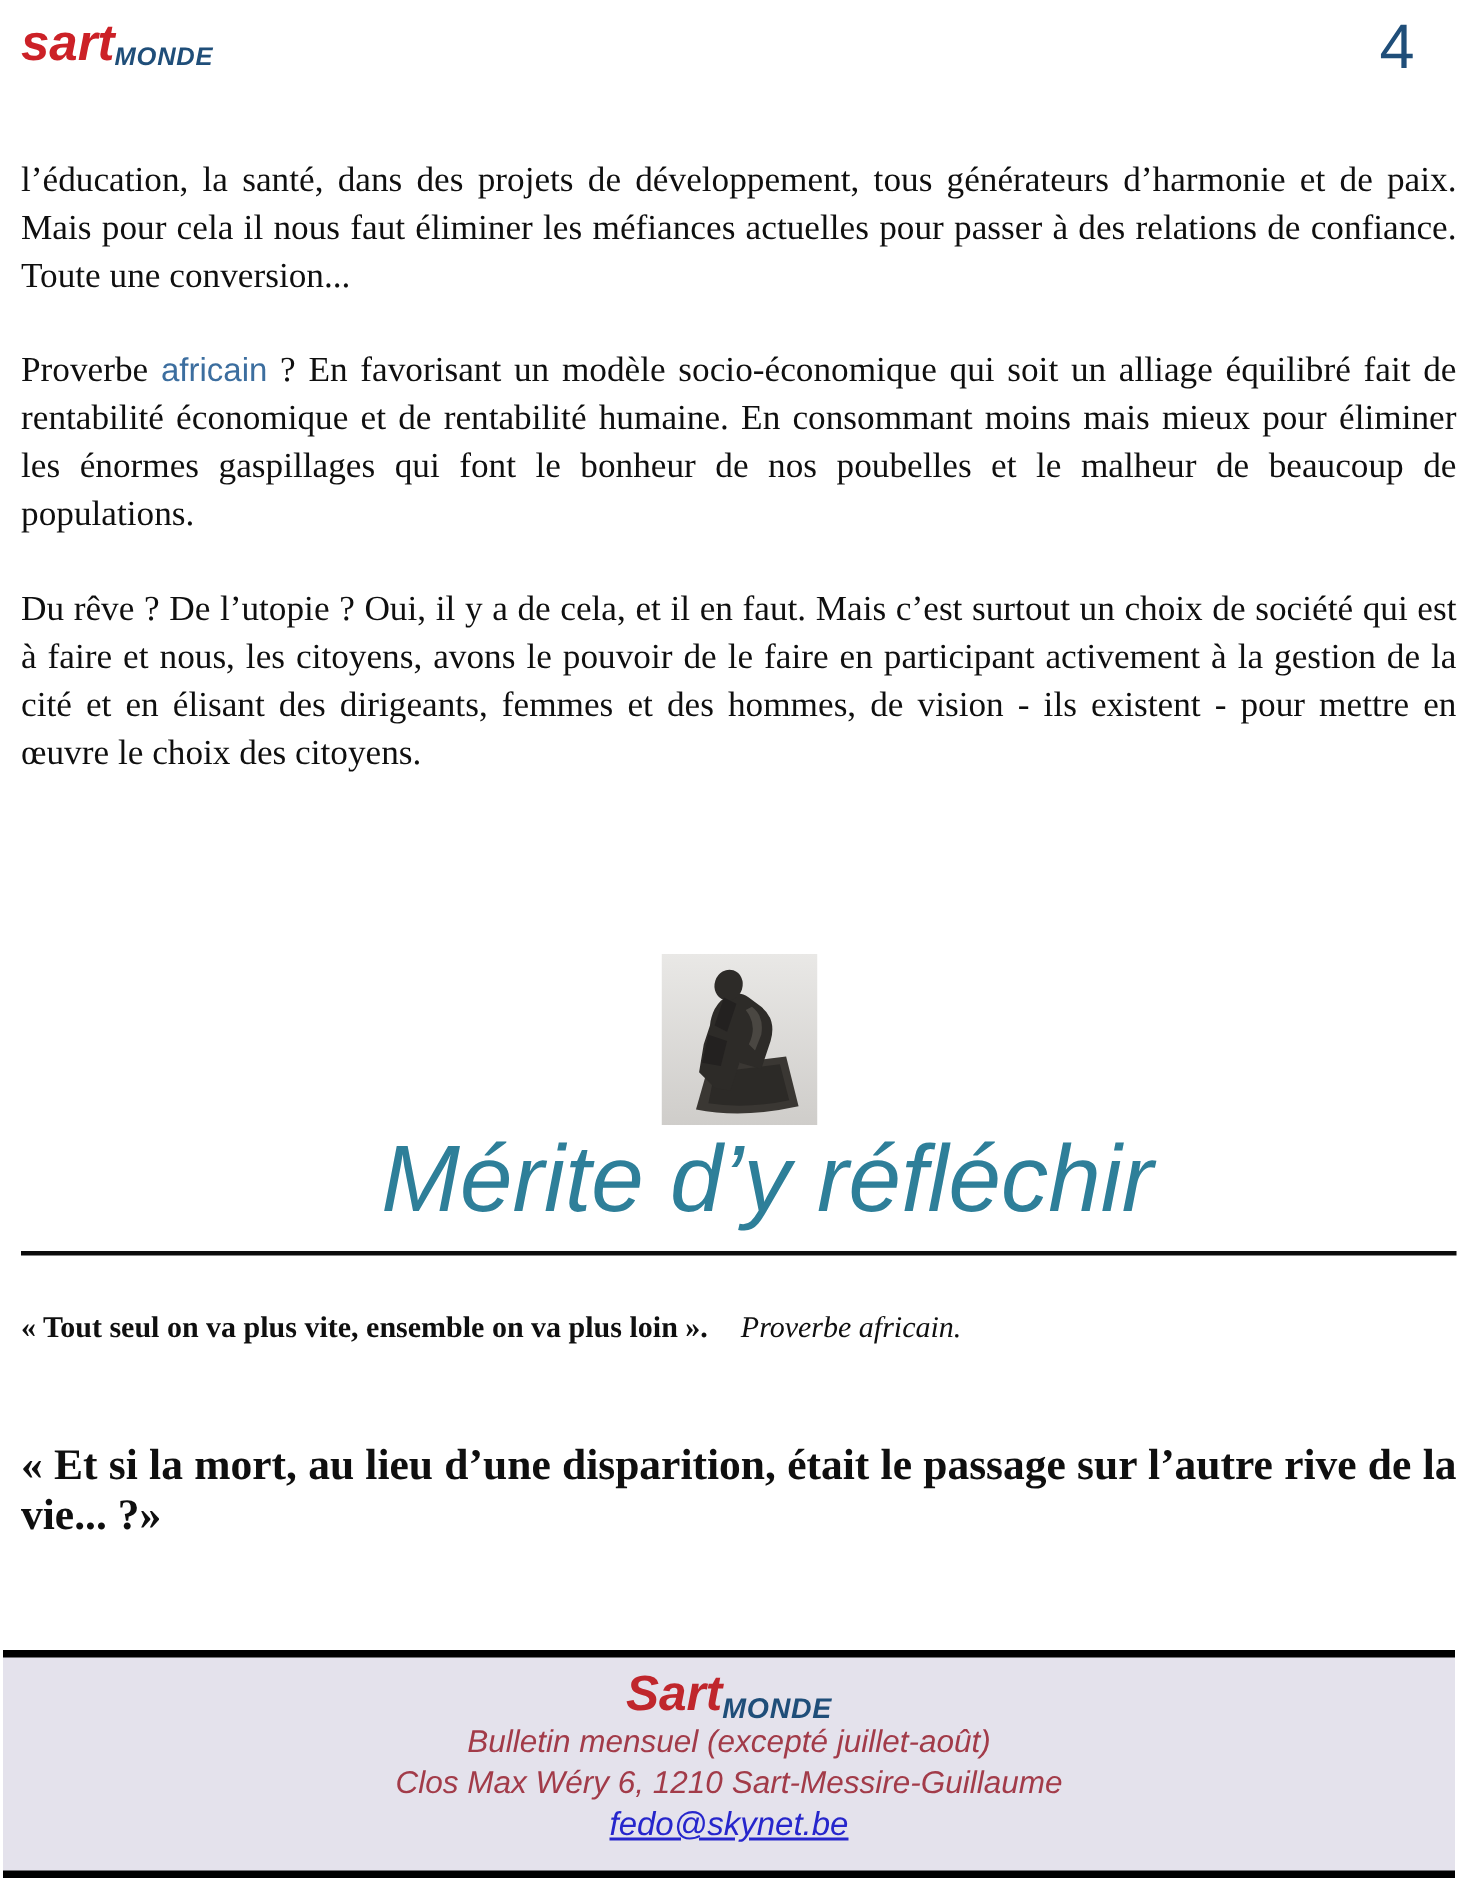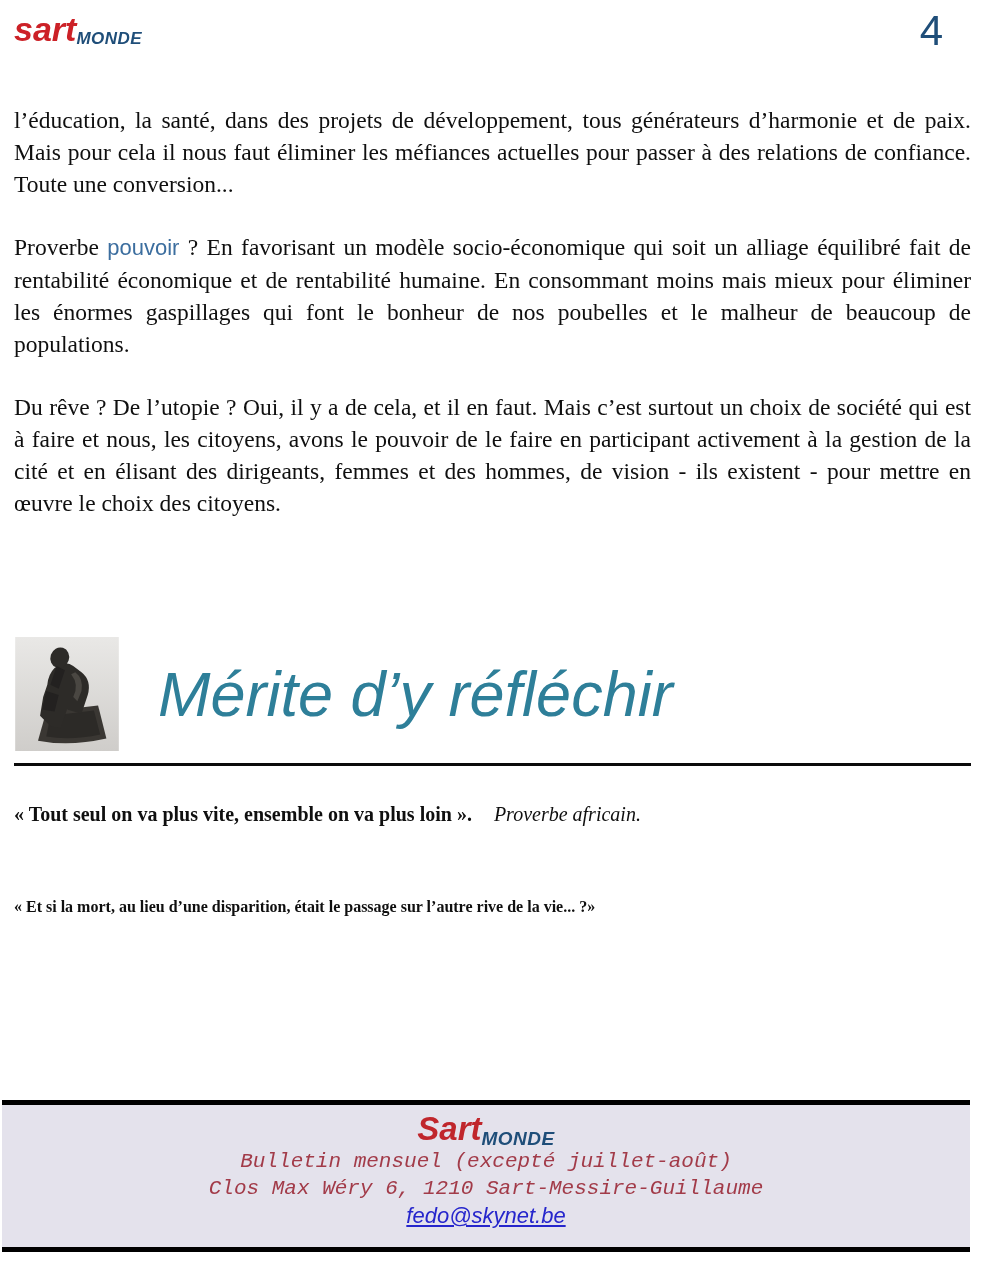--- a/index.html
+++ b/index.html
@@ -34,21 +34,21 @@
     margin: 0 0 31px 0;
   }
   .comment-word {
     font-family: "Liberation Sans", sans-serif;
     color: #3c6e9f; font-size: 22px;
   }
 
   
   .section-head {
     margin-top: 118px;
-    display: flex; align-items: center;
+    display: flex; align-items: center; flex-direction: column;
   }
   .thinker {
     width: 106px; height: 114px; flex: 0 0 auto;
     display: block;
   }
   .section-title {
     font-family: "Liberation Sans", sans-serif;
     font-style: italic;
     color: #2e7f99;
     font-size: 63px;
@@ -56,58 +56,58 @@
     white-space: nowrap;
   }
   .section-rule {
     border: none; border-top: 3px solid #0b0b0b;
     margin: 12px 0 0 0;
   }
 
   
   .quote1 { margin-top: 32px; font-weight: bold; font-size: 20px; line-height: 32px; }
   .quote1 .attribution { font-weight: normal; font-style: italic; margin-left: 22px; }
-  .quote2 { margin-top: 60px; font-weight: bold; font-size: 16px; line-height: 33px; text-align: justify; }
+  .quote2 { margin-top: 60px; font-weight: bold; font-size: 29px; line-height: 33px; text-align: justify; }
 
   
   .footer {
     position: absolute; left: 2px; right: 15px; top: 1100px;
     height: 152px; box-sizing: border-box;
     background: #e4e2ec;
     border-top: 5px solid #000;
     border-bottom: 5px solid #000;
     text-align: center;
     font-family: "Liberation Sans", sans-serif;
     font-style: italic;
   }
   .footer .f-logo { margin-top: 5px; font-weight: bold; }
   .footer .f-logo .logo-main { color: #c0262c; font-size: 33px; }
   .footer .f-logo .logo-sub  { color: #1f4e79; font-size: 19px; position: relative; top: 5px; letter-spacing: 0.5px; }
-  .footer .f-line { color: #a23b49; font-size: 21px; line-height: 27px; font-family: Liberation Mono, monospace; }
+  .footer .f-line { color: #a23b49; font-size: 21px; line-height: 27px; }
   .footer .f-email a {
     color: #2626cc; font-size: 22px; line-height: 27px;
     text-decoration: underline;
     margin-top: 36px;
   }
 </style>
 </head>
 <body>
 
 <div class="page">
 
   <div class="hdr">
     <div class="logo">
       <span class="logo-main">sart</span><span class="logo-sub">MONDE</span>
     </div>
     <div class="page-number">4</div>
   </div>
 
   <div class="content">
     <p>l’éducation, la santé, dans des projets de développement, tous générateurs d’harmonie et de paix.  Mais pour cela il nous faut éliminer les méfiances actuelles pour passer à des relations de confiance.  Toute une conversion...</p>
-    <p><span>Proverbe </span><span class="comment-word">pouvoir</span><span> ? En favorisant un modèle socio-économique qui soit un alliage équilibré fait de rentabilité économique et de rentabilité humaine.  En consommant moins mais mieux pour éliminer les énormes gaspillages qui font le bonheur de nos poubelles et le malheur de beaucoup de populations.</span></p>
+    <p><span>Proverbe </span><span class="comment-word">africain</span><span> ? En favorisant un modèle socio-économique qui soit un alliage équilibré fait de rentabilité économique et de rentabilité humaine.  En consommant moins mais mieux pour éliminer les énormes gaspillages qui font le bonheur de nos poubelles et le malheur de beaucoup de populations.</span></p>
     <p>Du rêve ? De l’utopie ?  Oui, il y a de cela, et il en faut.  Mais c’est surtout un choix de société qui est à faire et nous, les citoyens, avons le pouvoir de le faire en participant activement à la gestion de la cité et en élisant des dirigeants, femmes et des hommes, de vision  -  ils existent -  pour mettre en œuvre le choix des citoyens.</p>
   </div>
 
   <div class="section-head">
     <svg class="thinker" viewBox="0 0 100 110" aria-hidden="true">
       <defs>
         <linearGradient id="bgfade" x1="0" y1="0" x2="0" y2="1">
           <stop offset="0" stop-color="#e9e8e6"></stop>
           <stop offset="1" stop-color="#cfcdca"></stop>
         </linearGradient>

